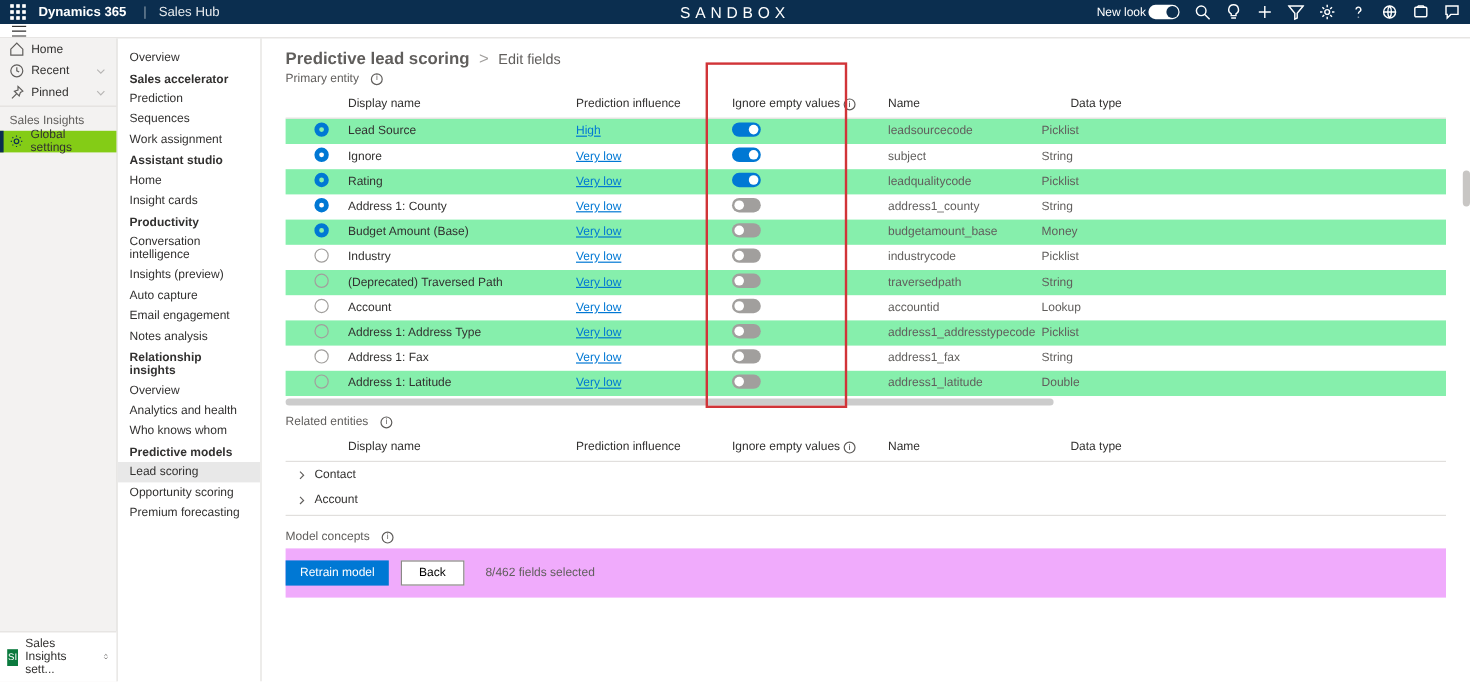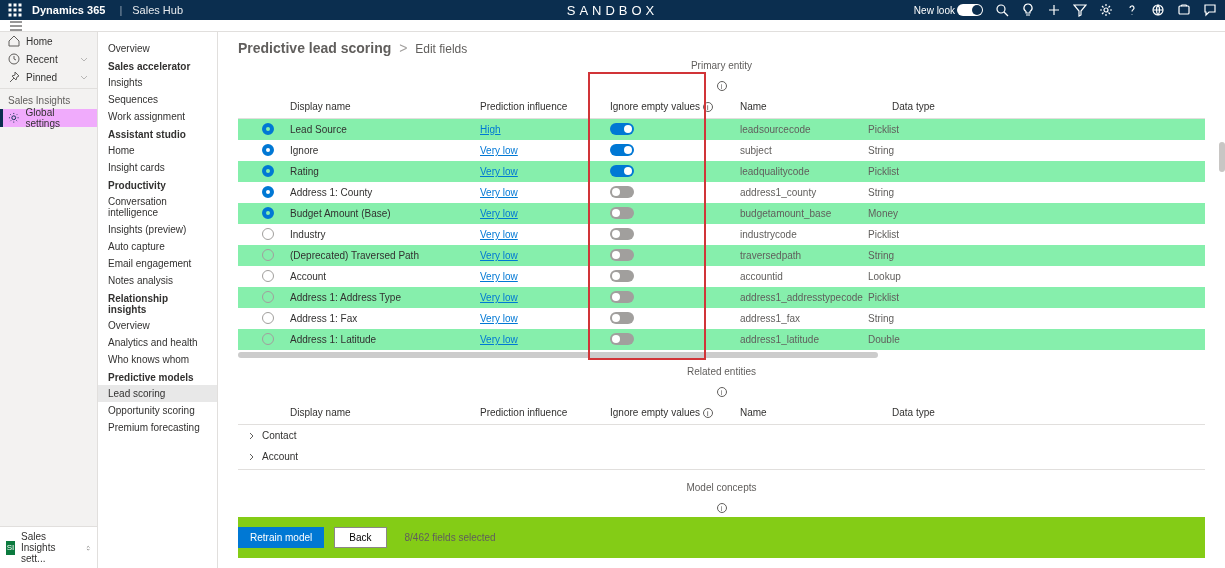--- a/index.html
+++ b/index.html
@@ -25,39 +25,39 @@
 
 
 .main { display:flex; height: calc(100% - 32px); }
 
 .nav-col { width: 98px; background:#f3f2f1; border-right:1px solid #e1dfdd; display:flex; flex-direction:column; }
 .nav-item { display:flex; align-items:center; gap:6px; padding: 3px 8px; font-size: 10px; color:#323130; cursor:pointer; height:18px; }
 .nav-item .nav-icon { width:12px; height:12px; }
 .nav-item.sub { padding-left:8px; color:#605e5c; font-size:10px; }
 .nav-item .chev { margin-left:auto; width:10px; height:10px; opacity:0.4; }
 .nav-sep { height:1px; background:#e1dfdd; margin:2px 0; }
-.nav-item.active { background:#f0abfc; border-left:3px solid #0b2e4f; padding-left:5px; }
+.nav-item.active { background:#84cc16; border-left:3px solid #0b2e4f; padding-left:5px; }
 .nav-footer { margin-top:auto; display:flex; align-items:center; gap:6px; padding:4px 6px; font-size:10px; background:#fff; border-top:1px solid #e1dfdd; }
 .nav-footer .si-badge { width:14px; height:14px; background:#0b7a3e; color:#fff; font-size:8px; display:flex; align-items:center; justify-content:center; }
 .nav-footer .updown { width:10px; height:10px; margin-left:auto; }
 
 .side-col { width: 120px; border-right:1px solid #e1dfdd; padding: 8px 0; display:flex; flex-direction:column; overflow-y:auto; height:100%; }
 .side-heading { font-weight:600; font-size:10px; padding: 4px 10px 2px; }
 .side-item { font-size:10px; padding: 3px 10px; color:#323130; cursor:pointer; }
 .side-item.active { background:#e8e8e8; }
 
 .content { flex:1; padding: 8px 20px 0 20px; overflow-y:auto; position:relative; height:100%; }
 .content::-webkit-scrollbar { width:0; }
 .crumb { font-size: 14px; font-weight:600; color:#605e5c; margin-bottom:4px; }
 .crumb .gt { color:#a19f9d; font-weight:400; margin: 0 4px; }
 .crumb .sub { font-size:12px; font-weight:400; }
 .desc { font-size:10px; color:#605e5c; margin-bottom:12px; max-width:520px; line-height:1.3; }
 .desc a { color:#0078d4; text-decoration:none; }
 
-.section-label { font-size:10px; color:#605e5c; margin-bottom:4px; display:flex; align-items:center; gap:10px;flex-direction:column; }
+.section-label { font-size:10px; color:#605e5c; margin-bottom:4px; display:flex; align-items:center; gap:10px; }
 .info-icon { width:10px; height:10px; border:1px solid #605e5c; border-radius:50%; display:inline-flex; align-items:center; justify-content:center; font-size:7px; }
 
 .table-wrap { position:relative; }
 .highlight-box { position:absolute; border:2px solid #d13438; pointer-events:none; z-index:5; }
 
 .table { width:100%; }
 .thead { display:flex; align-items:center; height:24px; padding-left:24px; border-bottom:1px solid #e1dfdd; font-size:10px; color:#323130; position:relative;}
 .th-check { width:28px; }
 .th-name { width:190px; }
 .th-inf { width:130px; }
@@ -81,21 +81,21 @@
 .radio { width:12px; height:12px; border:1.5px solid #a19f9d; border-radius:50%; display:inline-block; }
 .radio.on { border:4px solid #0078d4; }
 
 .toggle { width:24px; height:12px; border-radius:7px; background:#a19f9d; position:relative; display:inline-block; z-index:10; }
 .toggle::after { content:""; position:absolute; left:2px; top:2px; width:8px; height:8px; background:#fff; border-radius:50%; }
 .toggle.on { background:#0078d4; }
 .toggle.on::after { left:auto; right:2px; }
 
 .hscroll { height:6px; background:#ccc; margin:2px 0 8px 0; width:640px; border-radius:3px; }
 
-.footer-bar { position:sticky; bottom:0; background:#84cc16; padding:10px 0 10px 0; display:flex; align-items:center; gap:10px; }
+.footer-bar { position:sticky; bottom:0; background:#f0abfc; padding:10px 0 10px 0; display:flex; align-items:center; gap:10px; }
 .btn-primary { background:#0078d4; color:#fff; border:none; padding:5px 12px; font-size:10px; cursor:pointer; }
 .btn-secondary { background:#fff; border:1px solid #8a8886; padding:4px 14px; font-size:10px; cursor:pointer; }
 .footer-status { font-size:10px; color:#605e5c; margin-left:8px; }
 
 .vscrollbar { position:absolute; right:0; top:110px; width:6px; height:280px; }
 .vscrollbar .thumb { width:6px; height:30px; background:#c8c6c4; border-radius:3px; }
 </style>
 </head>
 <body>
 
@@ -224,21 +224,21 @@
       <span>Sales Insights sett...</span>
       <span class="updown"><svg viewBox="0 0 10 10" fill="none" stroke="#605e5c">
             <path d="M3 4l2-2 2 2M3 6l2 2 2-2"></path>
           </svg></span>
     </div>
   </div>
 
   <div class="side-col">
     <div class="side-item">Overview</div>
     <div class="side-heading">Sales accelerator</div>
-    <div class="side-item">Insights</div>
+    <div class="side-item">Prediction</div>
     <div class="side-item">Sequences</div>
     <div class="side-item">Work assignment</div>
     <div class="side-heading">Assistant studio</div>
     <div class="side-item">Home</div>
     <div class="side-item">Insight cards</div>
     <div class="side-heading">Productivity</div>
     <div class="side-item">Conversation intelligence</div>
     <div class="side-item">Insights (preview)</div>
     <div class="side-item">Auto capture</div>
     <div class="side-item">Email engagement</div>

